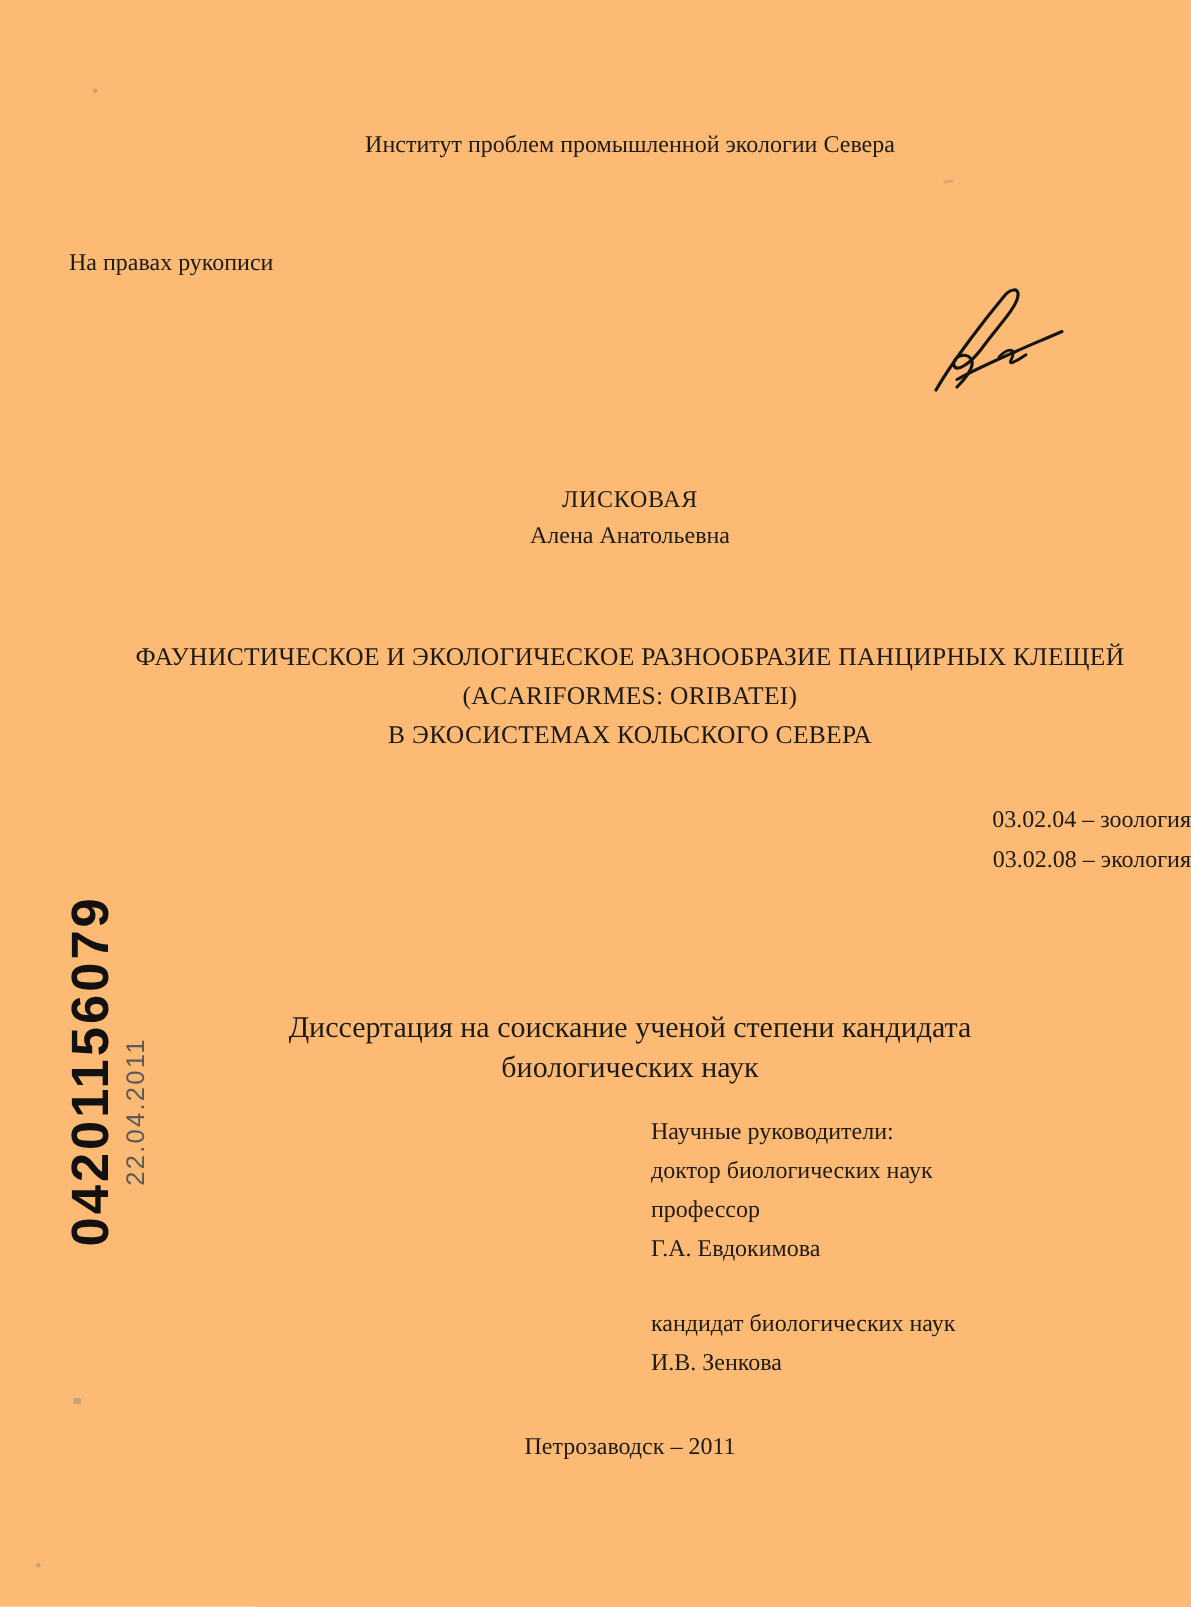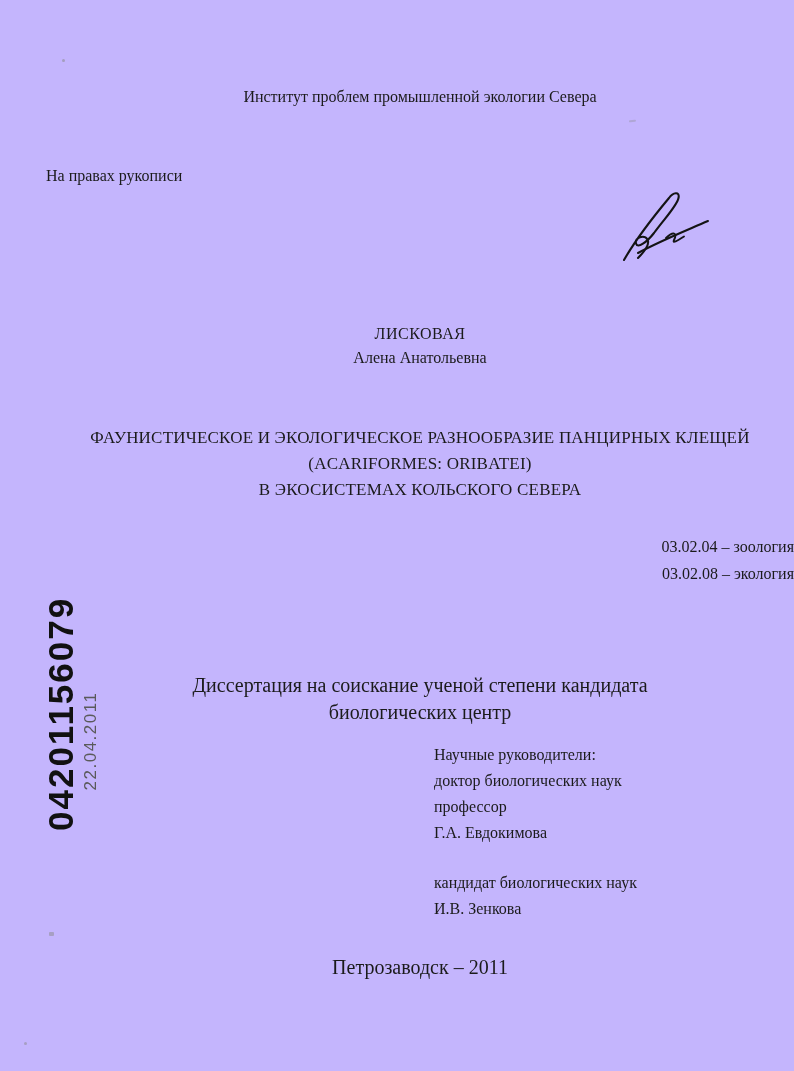--- a/index.html
+++ b/index.html
@@ -4,21 +4,21 @@
 <style>
   html, body {
     margin: 0;
     padding: 0;
     background: #e8e8e8;
   }
   .page {
     position: relative;
     width: 794px;
     height: 1071px;
-    background: #c4b5fd;
+    background: #fdba74;
     overflow: hidden;
     font-family: "Liberation Serif", serif;
     color: #1b1b1b;
   }
   .centered {
     position: absolute;
     left: 46px;
     width: 748px;
     text-align: center;
   }
@@ -69,21 +69,21 @@
     position: absolute;
     left: 434px;
     top: 742px;
     font-size: 16px;
     line-height: 26px;
     text-align: left;
   }
   .supervisor-group-2 { margin-top: 24px; }
   .imprint {
     top: 956px;
-    font-size: 20px;
+    font-size: 16px;
   }
   .stamp-number {
     position: absolute;
     left: -48px;
     top: 702px;
     width: 218px;
     height: 40px;
     transform: rotate(-90deg);
     transform-origin: center;
     font-family: "Liberation Sans", sans-serif;
@@ -147,21 +147,21 @@
     <div>Алена Анатольевна</div>
   </div>
 
   <div class="centered specialties-block">
     <div>03.02.04 – зоология</div>
     <div>03.02.08 – экология</div>
   </div>
 
   <div class="centered degree-block">
     <div>Диссертация на соискание ученой степени кандидата</div>
-    <div>биологических центр</div>
+    <div>биологических наук</div>
   </div>
 
   <div class="supervisors-block">
     <div>Научные руководители:</div>
     <div>доктор биологических наук</div>
     <div>профессор</div>
     <div>Г.А. Евдокимова</div>
     <div class="supervisor-group-2">кандидат биологических наук</div>
     <div>И.В. Зенкова</div>
   </div>

